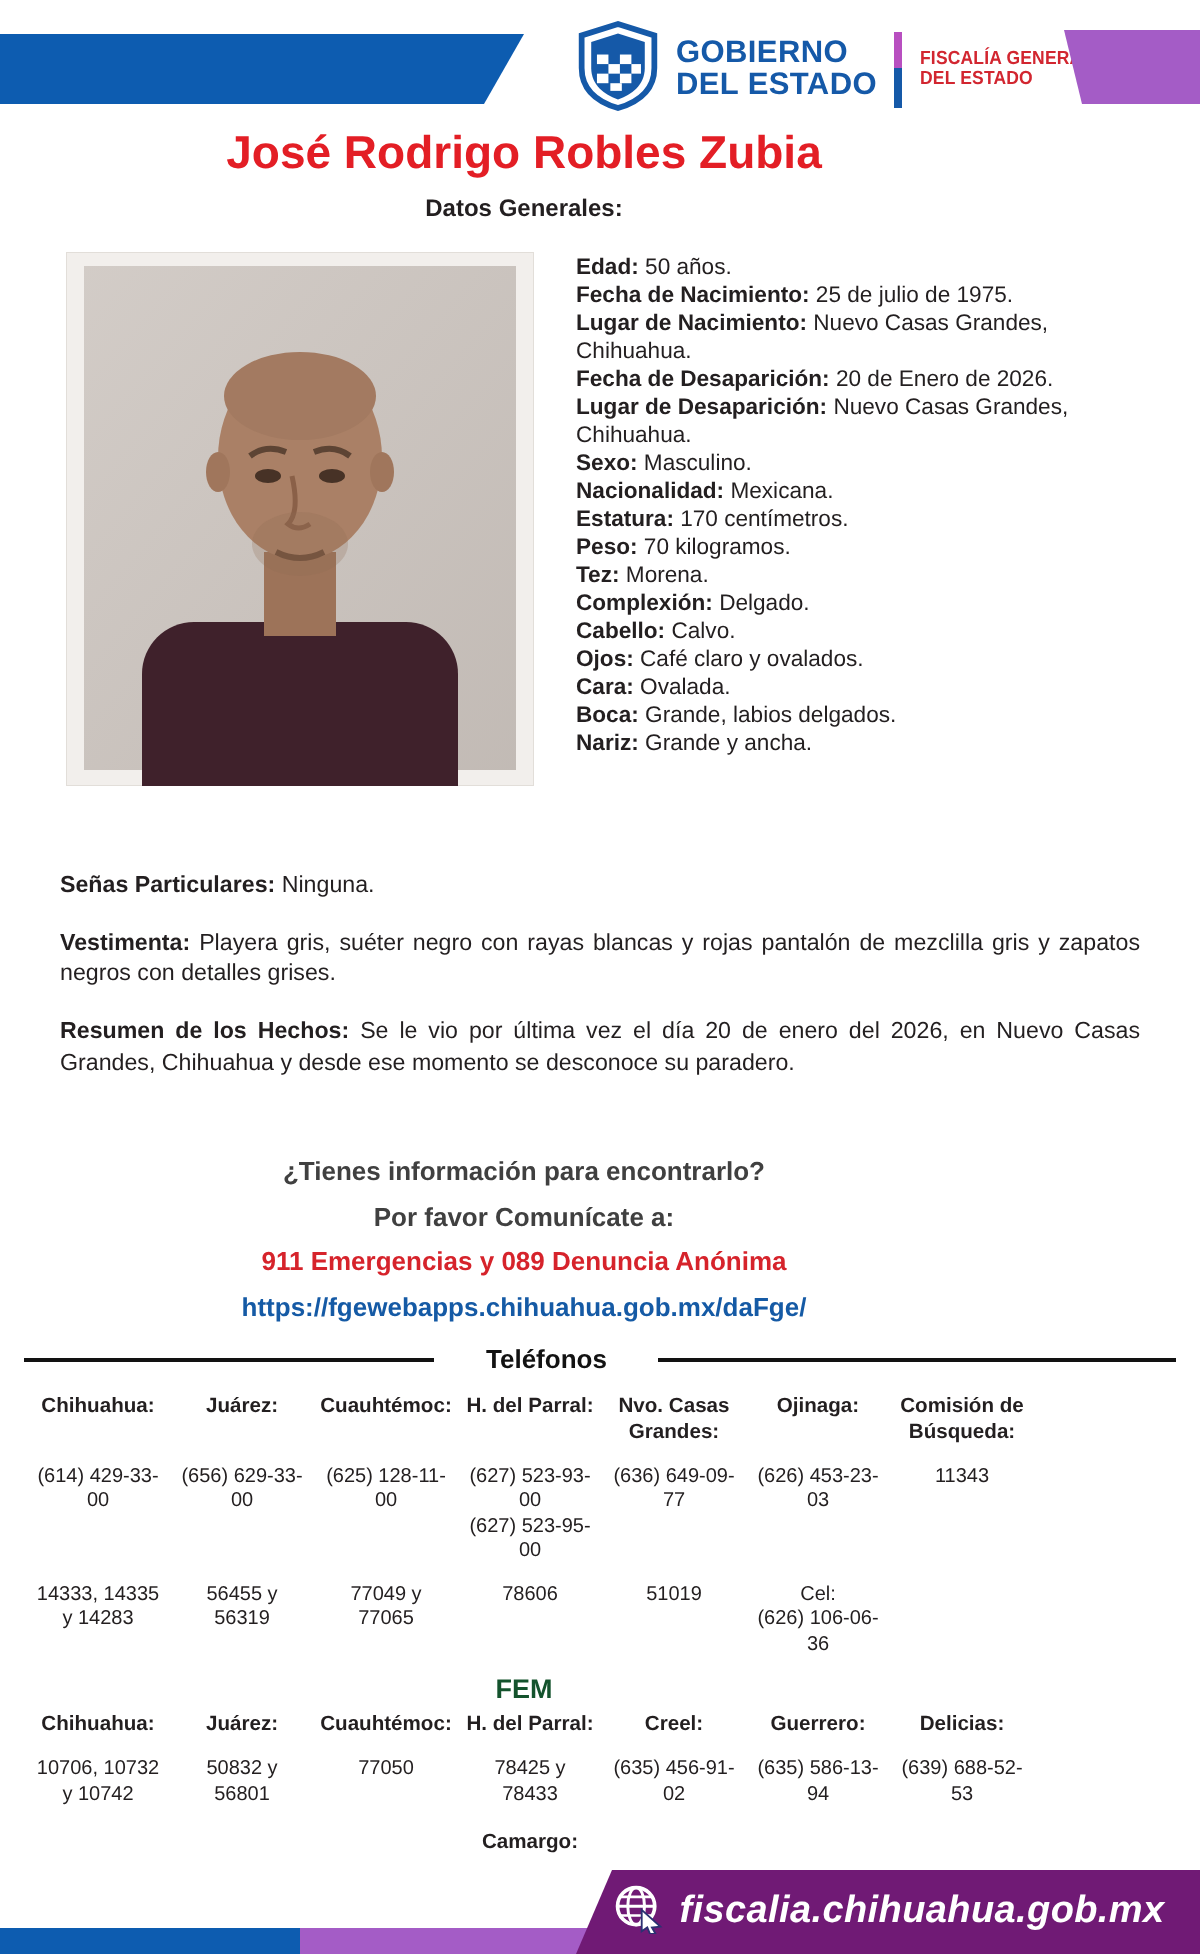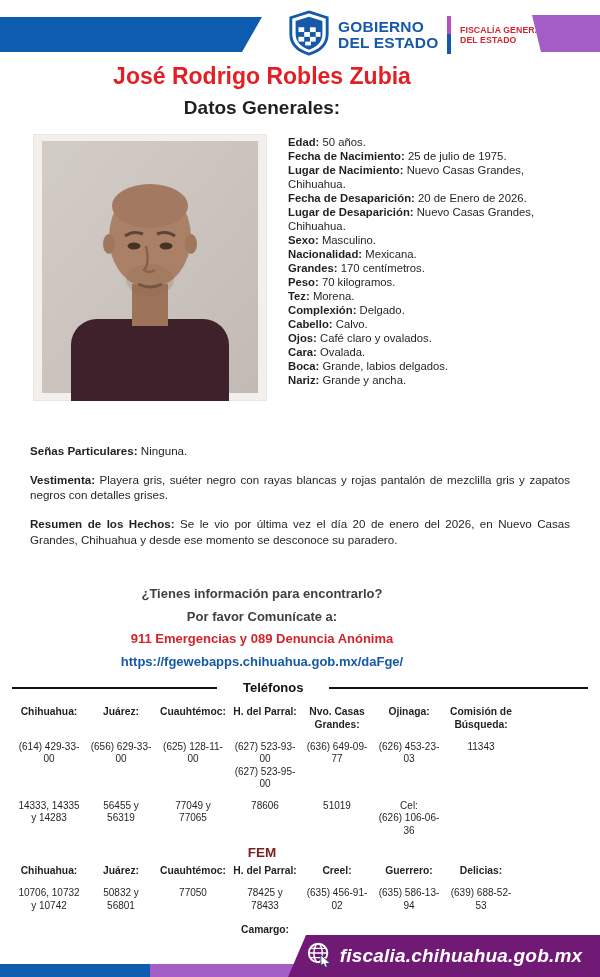--- a/index.html
+++ b/index.html
@@ -15,21 +15,21 @@
               clip-path:polygon(0 0,100% 0,100% 100%,9px 100%); }
   .logo { position:absolute; left:287px; top:11px; height:48px; display:flex; align-items:center; gap:7px; }
   .logo-words { color:#1559a8; font-weight:bold; font-size:15.5px; line-height:1.02; letter-spacing:.2px; }
   .logo-sep { width:4px; height:38px; background:linear-gradient(#b84fc0 0%,#b84fc0 48%,#1559a8 48%,#1559a8 100%); margin:0 2px; }
   .logo-fiscalia { color:#d22630; font-weight:bold; font-size:9.5px; line-height:1.08; transform:scaleX(.92); transform-origin:left center; letter-spacing:.1px; }
 
   
   .center-col { width:524px; text-align:center; }
   .page-title { margin-top:3px; font-size:24px; font-weight:bold; color:#1c1c1c; }
   .person-name { margin-top:3px; font-size:23px; font-weight:bold; color:#e31e25; }
-  .section-heading { margin-top:7px; font-size:19px; font-weight:bold; color:#231f20; }
+  .section-heading { margin-top:7px; font-size:12px; font-weight:bold; color:#231f20; }
 
   
   .main { display:flex; margin:15px 0 0 33px; gap:21px; }
   .photo-frame { width:234px; height:267px; flex:0 0 auto; }
   .details { width:286px; font-size:11.3px; line-height:1.24; padding-top:1px; }
   .detail-row { display:block; }
   .detail-label { font-weight:bold; }
 
   
   .paras { margin:42px 30px 0 30px; width:540px; font-size:11.6px; line-height:1.35; }
@@ -47,21 +47,21 @@
   .divider { display:flex; align-items:center; margin:9px 12px 0 12px; gap:26px; }
   .divider .line-l { width:205px; height:2px; background:#121212; }
   .divider .line-r { flex:1; height:2px; background:#121212; }
   .divider .dv-title { font-weight:bold; font-size:13px; color:#121212; }
 
   .ptable { margin:11px 0 0 13px; width:504px; display:grid; grid-template-columns:repeat(7,1fr);
             row-gap:9px; text-align:center; }
   .cell { font-size:10px; white-space:pre-line; padding:0 3px; line-height:1.25; }
   .hdr { font-weight:bold; font-size:10.3px;text-align:center; }
 
-  .fem-heading { margin-top:8px; font-size:13.5px; font-weight:bold; color:#7f1d1d; }
+  .fem-heading { margin-top:8px; font-size:13.5px; font-weight:bold; color:#14532d; }
   .fem-table { margin-top:5px; }
 
   .camargo { position:relative; margin-left:13px; width:504px; text-align:center; margin-top:12px; }
   .camargo .hdr { display:block; margin-bottom:9px; }
 
   
   .foot-strip-blue { position:absolute; left:0; bottom:0; width:158px; height:13px; background:#0d5cb0;
                      clip-path:polygon(0 0,calc(100% - 6px) 0,100% 100%,0 100%); }
   .foot-strip-purple { position:absolute; left:150px; bottom:0; width:145px; height:13px; background:#a45cc6; }
   .footer-banner { position:absolute; right:0; bottom:0; width:312px; height:42px; background:#701a75;
@@ -135,21 +135,21 @@
       </svg>
     </div>
     <div class="details">
       <div class="detail-row"><span class="detail-label">Edad:</span> <span>50 años.</span></div>
       <div class="detail-row"><span class="detail-label">Fecha de Nacimiento:</span> <span>25 de julio de 1975.</span></div>
       <div class="detail-row"><span class="detail-label">Lugar de Nacimiento:</span> <span>Nuevo Casas Grandes, Chihuahua.</span></div>
       <div class="detail-row"><span class="detail-label">Fecha de Desaparición:</span> <span>20 de Enero de 2026.</span></div>
       <div class="detail-row"><span class="detail-label">Lugar de Desaparición:</span> <span>Nuevo Casas Grandes, Chihuahua.</span></div>
       <div class="detail-row"><span class="detail-label">Sexo:</span> <span>Masculino.</span></div>
       <div class="detail-row"><span class="detail-label">Nacionalidad:</span> <span>Mexicana.</span></div>
-      <div class="detail-row"><span class="detail-label">Grandes:</span> <span>170 centímetros.</span></div>
+      <div class="detail-row"><span class="detail-label">Estatura:</span> <span>170 centímetros.</span></div>
       <div class="detail-row"><span class="detail-label">Peso:</span> <span>70 kilogramos.</span></div>
       <div class="detail-row"><span class="detail-label">Tez:</span> <span>Morena.</span></div>
       <div class="detail-row"><span class="detail-label">Complexión:</span> <span>Delgado.</span></div>
       <div class="detail-row"><span class="detail-label">Cabello:</span> <span>Calvo.</span></div>
       <div class="detail-row"><span class="detail-label">Ojos:</span> <span>Café claro y ovalados.</span></div>
       <div class="detail-row"><span class="detail-label">Cara:</span> <span>Ovalada.</span></div>
       <div class="detail-row"><span class="detail-label">Boca:</span> <span>Grande, labios delgados.</span></div>
       <div class="detail-row"><span class="detail-label">Nariz:</span> <span>Grande y ancha.</span></div>
     </div>
   </div>

